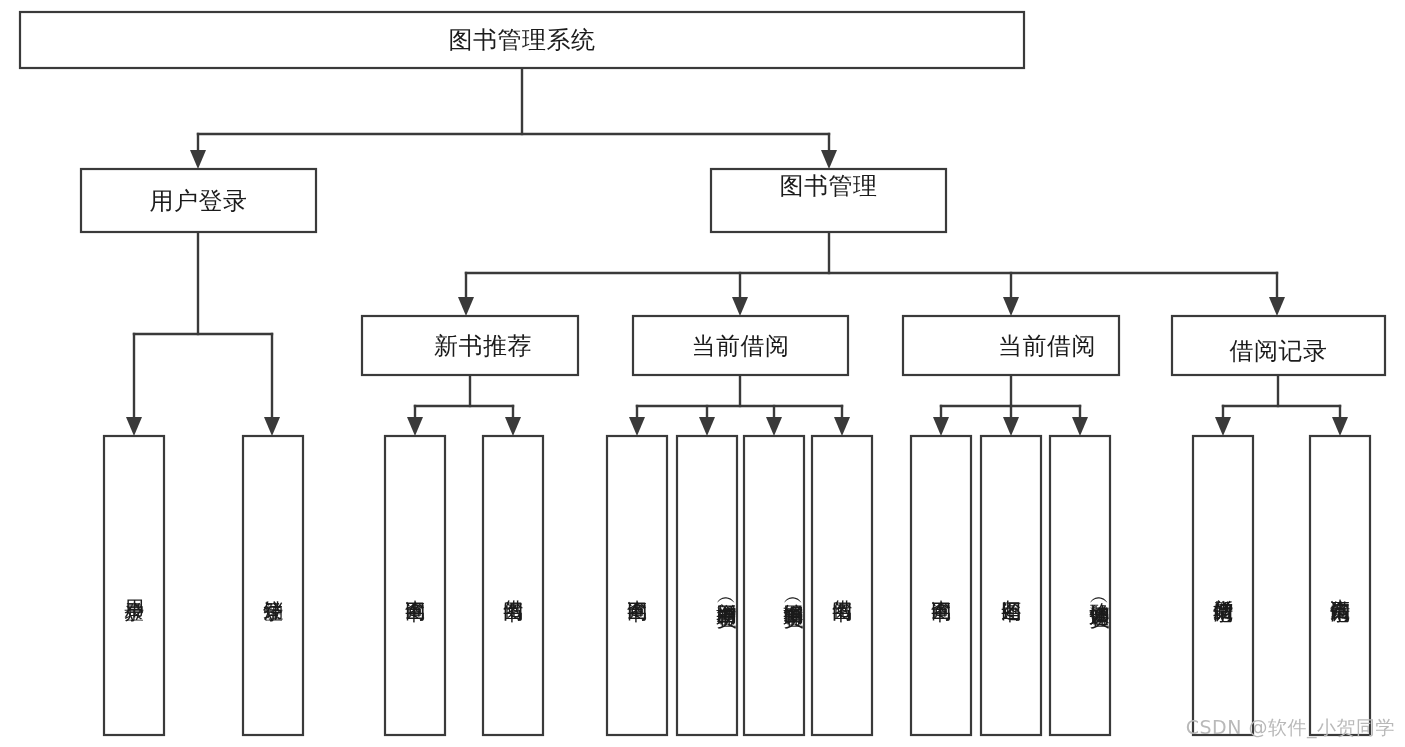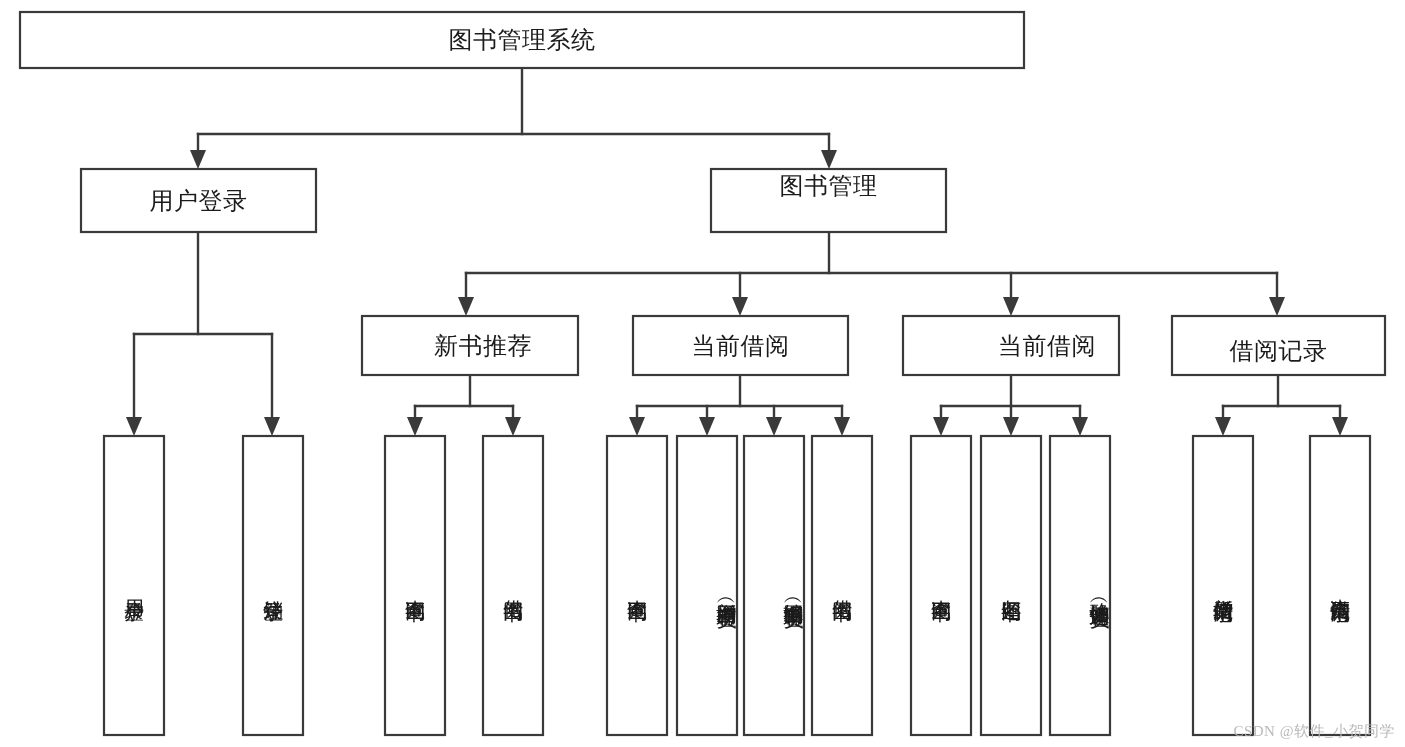--- a/index.html
+++ b/index.html
@@ -62,26 +62,25 @@
     line-height: 1.08;
     letter-spacing: 1px;
     writing-mode: vertical-rl;
     text-orientation: upright;
     pointer-events: none;
   }
   .watermark {
     position: absolute;
     right: 10px;
     bottom: 6px;
-    font-size: 15px;
+    font-size: 19px;
     color: #b9b9b9;
     letter-spacing: 0.5px;
     white-space: nowrap;
     pointer-events: none;
-    font-family: Liberation Serif, serif;
   }
 </style>
 </head>
 <body>
 
 <div id="diagram-root">
 
   <svg class="diagram-canvas" viewBox="0 0 1405 747">
 
     <g>

